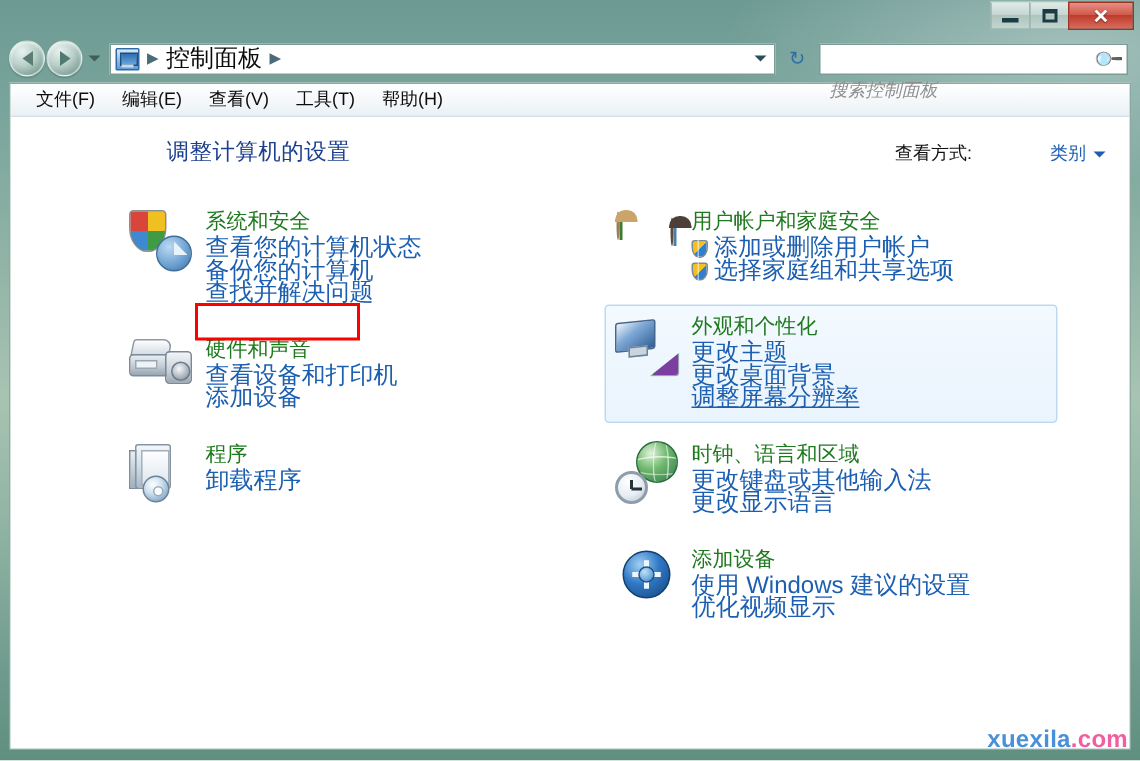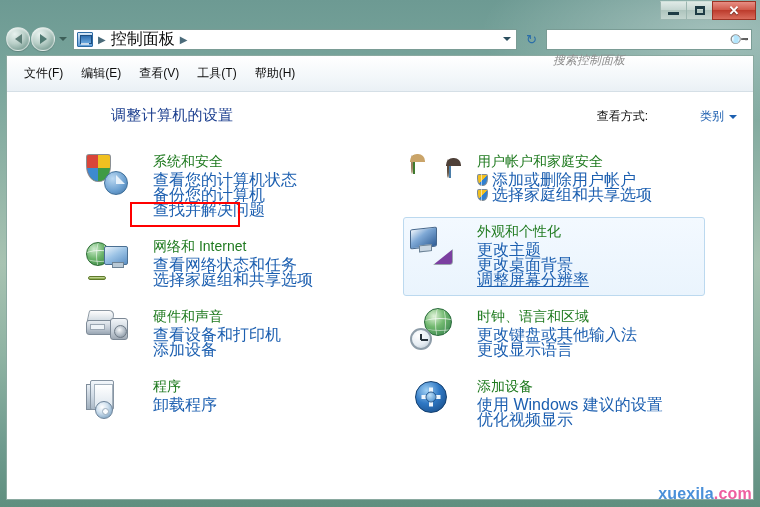--- a/index.html
+++ b/index.html
@@ -146,21 +146,21 @@
     position: absolute;
     left: 6px; top: 55px; right: 6px; bottom: 7px;
     background: #ffffff;
     border: 1px solid #8aa9a0;
     z-index: 2;
     overflow: hidden;
   }
 
   
   .menubar {
-    height: 36px;
+    height: 22px;
     display: flex; align-items: center;
     padding-left: 8px;
     background: linear-gradient(180deg, #ffffff 0%, #f3f7fa 60%, #eaf0f5 100%);
     border-bottom: 1px solid #d5dfe6;
     font-size: 12px; color: #0d0d0d;
   }
   .menuitem { padding: 2px 9px; white-space: nowrap; }
 
   
   .cpbody { position: relative; padding: 14px 0 0 0; height: calc(100% - 22px); background: #fff; }
@@ -196,21 +196,21 @@
     padding: 4px 6px 8px 6px;
     border: 1px solid transparent;
     border-radius: 3px;
     margin-bottom: 6px;
   }
   .cat.highlight {
     background: linear-gradient(180deg, #f3f9ff 0%, #eaf4fd 100%);
     border: 1px solid #bcd9ef;
   }
   .cat .icon { width: 42px; height: 42px; flex: none; position: relative; margin-top: 1px; }
-  .cat .texts { padding-top: 1px; position: relative; margin-left: 16px; }
+  .cat .texts { padding-top: 1px; position: relative; }
   .cat .catname {
     font-size: 14px; color: #1f7a1f; line-height: 17px; margin-bottom: 2px; white-space: nowrap;
   }
   .cat .link {
     font-size: 16px; color: #1c5fb0; line-height: 15px; white-space: nowrap;
     display: flex; align-items: center; gap: 4px;
   }
   .cat .link.underline { text-decoration: underline; }
 
   
@@ -527,36 +527,20 @@
               </div>
               <div class="link">
                 <span>备份您的计算机</span>
               </div>
               <div class="link">
                 <span>查找并解决问题</span>
               </div>
             </div>
           </div>
 
-          <div class="cat">
-            <div class="icon">
-              <span class="ic ic-globe"></span>
-              <span class="ic ic-monitor"></span>
-              <span class="ic ic-cable"></span>
-            </div>
-            <div class="texts">
-              <div class="catname">网络和 Internet</div>
-              <div class="link">
-                <span>查看网络状态和任务</span>
-              </div>
-              <div class="link">
-                <span>选择家庭组和共享选项</span>
-              </div>
-            </div>
-          </div>
 
           <div class="cat">
             <div class="icon">
               <span class="ic ic-printer-top"></span>
               <span class="ic ic-printer-body"></span>
               <span class="ic ic-speaker"></span>
             </div>
             <div class="texts">
               <div class="catname">硬件和声音</div>
               <div class="link">

